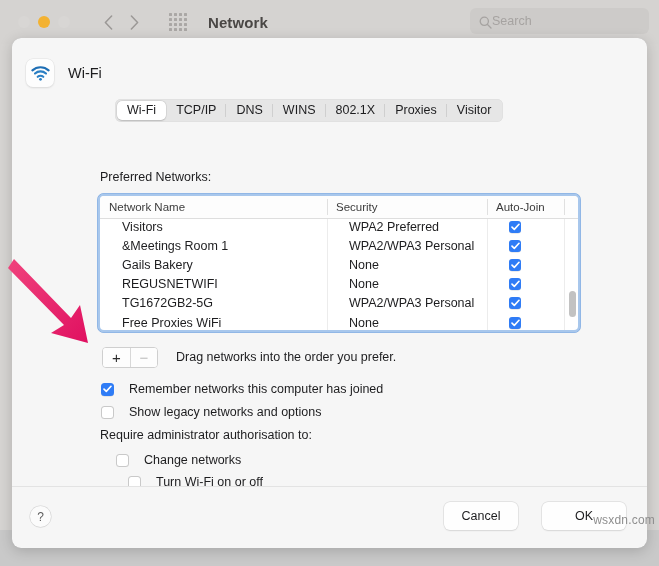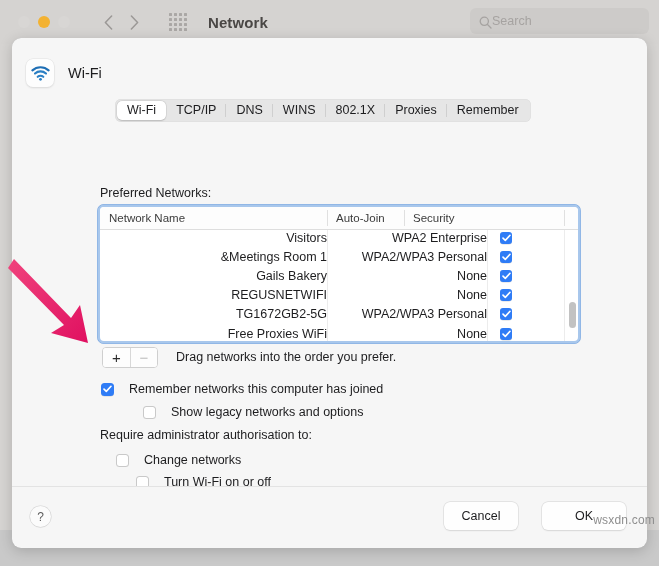--- a/index.html
+++ b/index.html
@@ -83,48 +83,47 @@
     padding: 2px 10px 3px; border-radius: 5px; line-height: 14px;
     white-space: nowrap;
   }
   .tab.selected { background: #fff; box-shadow: 0 0 0 .5px rgba(0,0,0,.09), 0 .5px 1.5px rgba(0,0,0,.14); }
   .tab + .tab::before {
     content: ""; position: absolute; left: -1px; top: 3px; bottom: 3px; width: 1px; background: #cfcfcf;
   }
   .tab.selected::before, .tab.selected + .tab::before { background: transparent; }
 
   
-  .pref-label { position: absolute; left: 88px; top: 148px; font-size: 12.5px; color: #1d1d1f; }
+  .pref-label { position: absolute; left: 88px; top: 132px; font-size: 12.5px; color: #1d1d1f; }
 
   
   .table-wrap {
-    position: absolute; left: 88px; top: 169px; width: 478px; height: 134px;
+    position: absolute; left: 88px; top: 158px; width: 478px; height: 134px;
     background: #fff; border-radius: 4px;
     box-shadow: 0 0 0 2.5px #a8c7ec, 0 0 0 3px #7aa7e0;
     overflow: hidden;
-    text-align: right;
   }
   .thead {
     display: flex; height: 23px; background: #fdfdfd;
     border-bottom: 1px solid #dedede; align-items: center;
     font-size: 11.5px; color: #3c3c3c;
   }
   .th { padding-left: 9px; position: relative; height: 100%; display: flex; align-items: center; }
   .th + .th::before { content:""; position:absolute; left:0; top:3px; bottom:3px; width:1px; background:#e0e0e0; }
   .th.c1 { width: 227px; }
   .th.c2 { width: 160px; }
   .th.c3 { width: 77px; }
   .th.c4 { width: 14px; padding-left: 0; }
 
   .tbody { position: relative; height: 111px; overflow: hidden; }
   .trow {
     display: flex; align-items: center; height: 19.2px;
     font-size: 12.5px; color: #1d1d1f;
   }
-  .td { padding-left: 13px; }
+  .td { padding-left: 22px; }
   .td.c1 { width: 227px; white-space: nowrap; }
   .td.c2 { width: 160px; white-space: nowrap; }
   .td.c3 { width: 77px; display: flex; align-items: center; }
 
   .cbx-blue {
     width: 12px; height: 12px; border-radius: 3px; background: #2f7cf6;
     display: inline-flex; align-items: center; justify-content: center;
     box-shadow: 0 .5px .5px rgba(0,0,0,.16);
   }
   .cbx-blue svg { display: block; }
@@ -153,24 +152,24 @@
   
   .opt { position: absolute; display: flex; align-items: center; gap: 15px; font-size: 12.5px; color: #1d1d1f; }
   .box {
     width: 13px; height: 13px; border-radius: 3.5px; background: #fff;
     box-shadow: inset 0 0 0 1px #c9c9c9; flex: none;
   }
   .box.on { background: #2f7cf6; box-shadow: 0 .5px .5px rgba(0,0,0,.14);
             display: flex; align-items: center; justify-content: center; }
 
   .opt-remember { left: 89px; top: 344px; }
-  .opt-legacy   { left: 89px; top: 367px; margin-left: 42px; }
+  .opt-legacy   { left: 89px; top: 367px; }
   .admin-label  { position: absolute; left: 88px; top: 390px; font-size: 12.5px; color: #1d1d1f; }
   .opt-change   { left: 104px; top: 415px; }
-  .opt-turn     { left: 104px; top: 437px; padding-left: 20px; }
+  .opt-turn     { left: 96px; top: 437px; padding-left: 20px; }
 
   .mac-line { position: absolute; left: 88px; top: 465px; font-size: 12.5px; color: #1d1d1f; }
   .mac-line .val { margin-left: 8px; }
 
   
   .help-btn {
     position: absolute; left: 18px; top: 19px; width: 21px; height: 21px; border-radius: 50%;
     background: #fbfbfb; box-shadow: 0 0 0 .5px #d3d3d3, 0 .5px 1px rgba(0,0,0,.09);
     font-size: 12px; color: #5c5c5c; display: flex; align-items: center; justify-content: center;
   }
@@ -263,41 +262,41 @@
         <span class="svc-name">Wi-Fi</span>
       </div>
 
       <div class="tabbar">
         <div class="tab selected">Wi-Fi</div>
         <div class="tab">TCP/IP</div>
         <div class="tab">DNS</div>
         <div class="tab">WINS</div>
         <div class="tab">802.1X</div>
         <div class="tab">Proxies</div>
-        <div class="tab">Remember</div>
+        <div class="tab">Visitor</div>
       </div>
 
       <div class="pref-label">Preferred Networks:</div>
 
       <div class="table-wrap">
         <div class="thead">
           <div class="th c1">Network Name</div>
+          <div class="th c2">Security</div>
           <div class="th c3">Auto-Join</div>
-          <div class="th c2">Security</div>
           <div class="th c4"></div>
         </div>
 
         <div class="tbody">
           <span class="tbl-vline" style="left:227px"></span>
           <span class="tbl-vline" style="left:387px"></span>
           <span class="tbl-vline" style="left:464px"></span>
 
           <div class="trow" style="margin-top:-2px">
             <div class="td c1">Visitors</div>
-            <div class="td c2">WPA2 Enterprise</div>
+            <div class="td c2">WPA2 Preferred</div>
             <div class="td c3">
               <span class="cbx-blue">
                 <svg width="9" height="8" viewBox="0 0 9 8">
                     <path d="M1 4.1 3.3 6.4 8 1.3" fill="none" stroke="#fff" stroke-width="1.6" stroke-linecap="round" stroke-linejoin="round"></path>
                   </svg>
               </span>
             </div>
           </div>
 
           <div class="trow">

